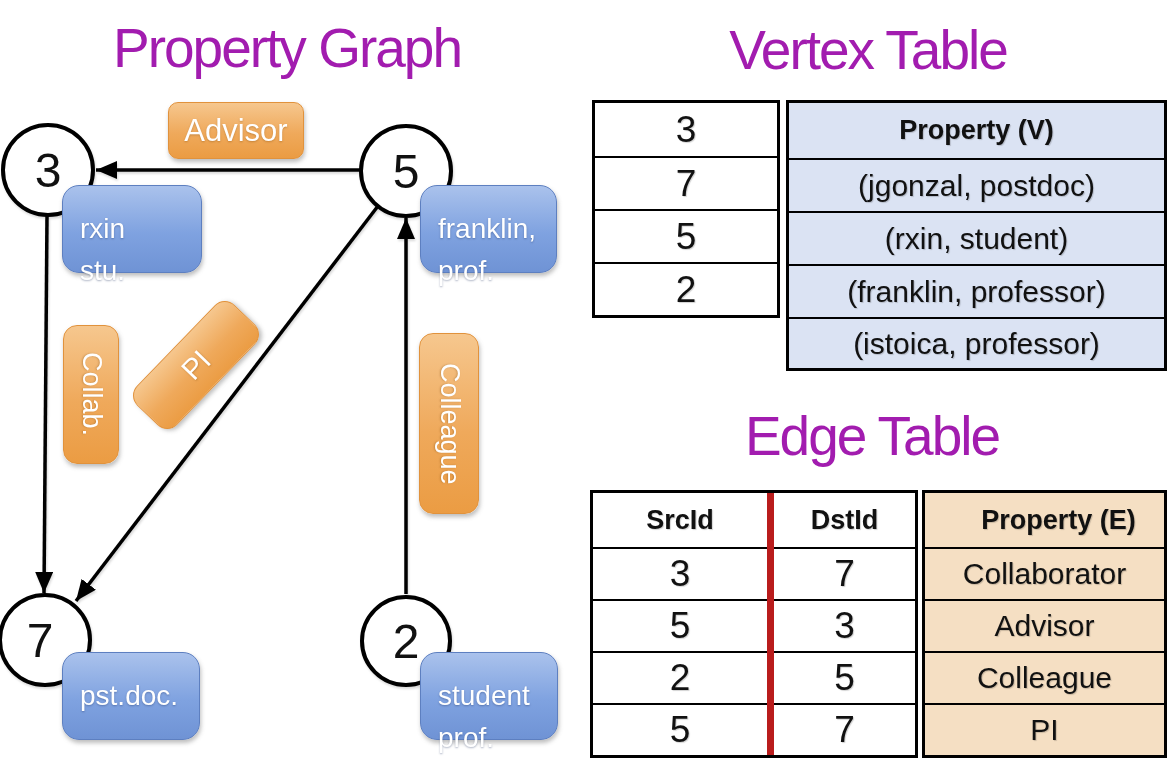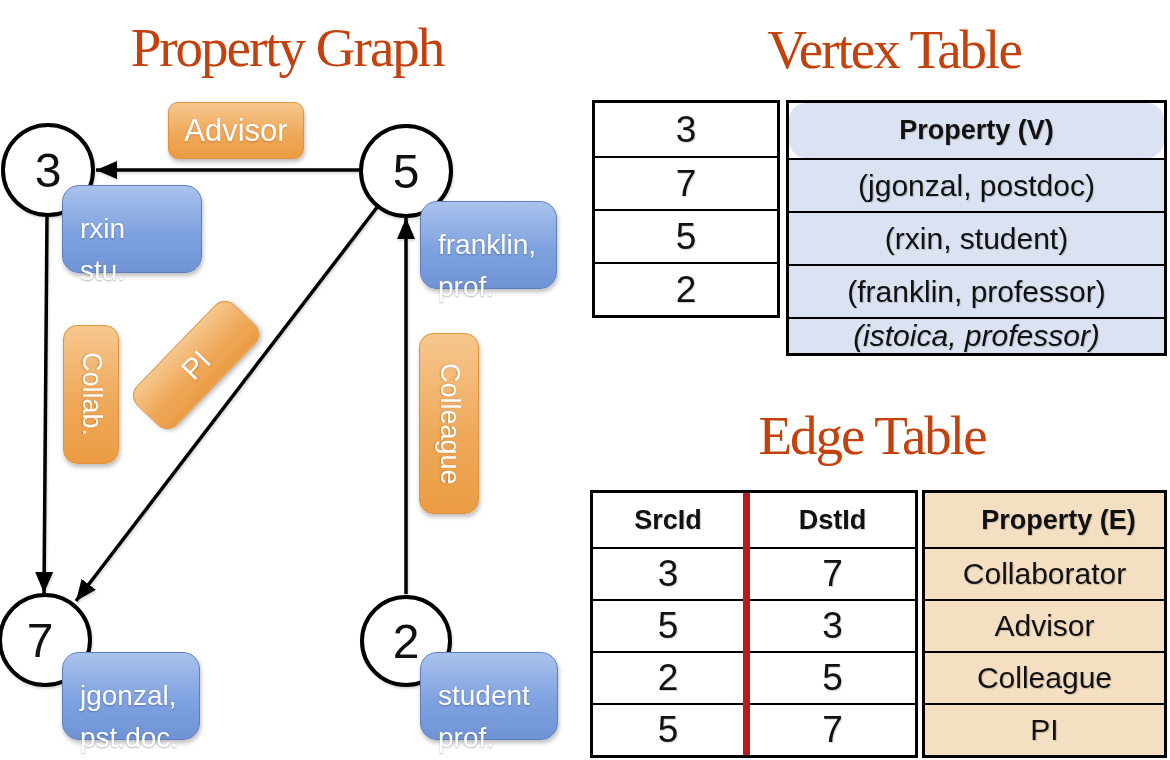--- a/index.html
+++ b/index.html
@@ -2,23 +2,22 @@
 <html><head>
 <meta charset="utf-8">
 <style>
   html,body{margin:0;padding:0;}
   body{
     width:1170px;height:760px;overflow:hidden;background:#ffffff;
     font-family:"Liberation Sans", sans-serif;position:relative;
   }
   .big-title{
     position:absolute;width:500px;text-align:center;
-    font-size:55px;font-weight:400;letter-spacing:-2px;color:#c2410c;
+    font-size:55px;font-weight:400;letter-spacing:-2px;color:#a21caf;
     white-space:nowrap;
-    font-family:Liberation Serif, serif;
   }
   
   .obox{
     position:absolute;border-radius:10px;
     background:linear-gradient(180deg,#f6c78e 0%,#efa95b 55%,#eb9c43 100%);
     border:1px solid #e1923c;
     box-shadow:1px 3px 4px rgba(110,110,110,.45);
     display:flex;align-items:center;justify-content:center;
     color:#fff;font-size:29px;
     text-shadow:0 1px 2px rgba(120,70,10,.35);
@@ -100,60 +99,59 @@
 
 <div class="obox" style="left:419px;top:333px;width:58px;height:179px;border-radius:14px;font-size:27px;">
   <span class="vtext">Colleague</span>
 </div>
 
 <div class="bbox" style="left:62px;top:185px;width:140px;height:88px;">
   <div>rxin</div>
   <div>stu.</div>
 </div>
 
-<div class="bbox" style="left:420px;top:201px;width:137px;height:88px;">
+<div class="bbox" style="left:420px;top:185px;width:137px;height:88px;">
   <div>franklin,</div>
   <div>prof.</div>
 </div>
 
 <div class="bbox" style="left:62px;top:652px;width:138px;height:88px;">
-  <div>jgonzal,</div>
   <div>pst.doc.</div>
 </div>
 
 <div class="bbox" style="left:420px;top:652px;width:138px;height:88px;">
   <div>student</div>
   <div>prof.</div>
 </div>
 
-<div class="big-title" style="left:644px;top:18px;">Vertex Table</div>
+<div class="big-title" style="left:618px;top:18px;">Vertex Table</div>
 
 <div class="tgroup" style="left:592px;top:100px;width:188px;">
   <div class="tcol" style="width:100%;">
     <div class="cell numcell" style="height:53px;">3</div>
     <div class="cell numcell" style="height:53px;">7</div>
     <div class="cell numcell" style="height:53px;">5</div>
     <div class="cell numcell" style="height:53px;">2</div>
   </div>
 </div>
 
 <div class="tgroup vprop" style="left:786px;top:100px;width:381px;">
   <div class="tcol" style="width:100%;">
-    <div class="cell hcell" style="height:55px;border-radius:17px;">Property (V)</div>
+    <div class="cell hcell" style="height:55px;">Property (V)</div>
     <div class="cell valcell" style="height:53px;">(jgonzal, postdoc)</div>
     <div class="cell valcell" style="height:53px;">(rxin, student)</div>
     <div class="cell valcell" style="height:53px;">(franklin, professor)</div>
-    <div class="cell valcell" style="height:36px;font-style:italic;">(istoica, professor)</div>
+    <div class="cell valcell" style="height:51px;">(istoica, professor)</div>
   </div>
 </div>
 
 <div class="big-title" style="left:622px;top:404px;">Edge Table</div>
 
 <div class="tgroup" style="left:590px;top:490px;width:328px;">
-  <div class="tcol" style="width:150px;">
+  <div class="tcol" style="width:174px;">
     <div class="cell hcell" style="height:54px;">SrcId</div>
     <div class="cell numcell" style="height:52px;">3</div>
     <div class="cell numcell" style="height:52px;">5</div>
     <div class="cell numcell" style="height:52px;">2</div>
     <div class="cell numcell" style="height:52px;">5</div>
   </div>
   <div class="tcol" style="flex:1;">
     <div class="cell hcell" style="height:54px;">DstId</div>
     <div class="cell numcell" style="height:52px;">7</div>
     <div class="cell numcell" style="height:52px;">3</div>

